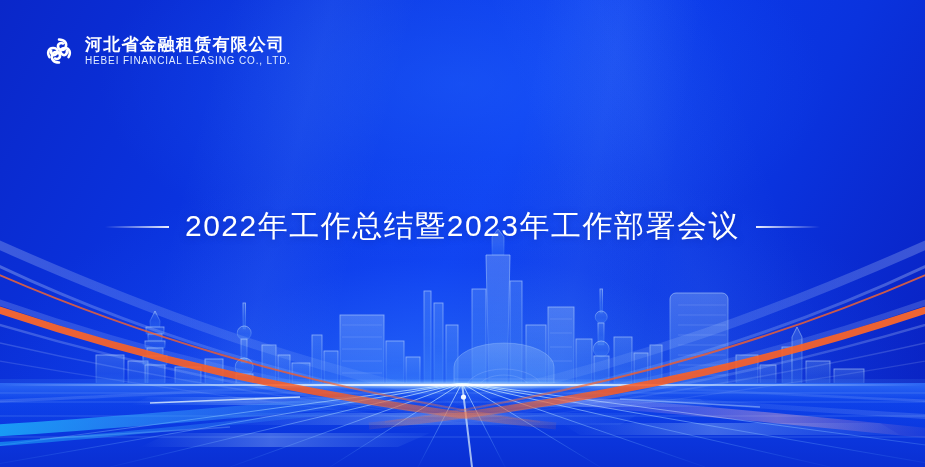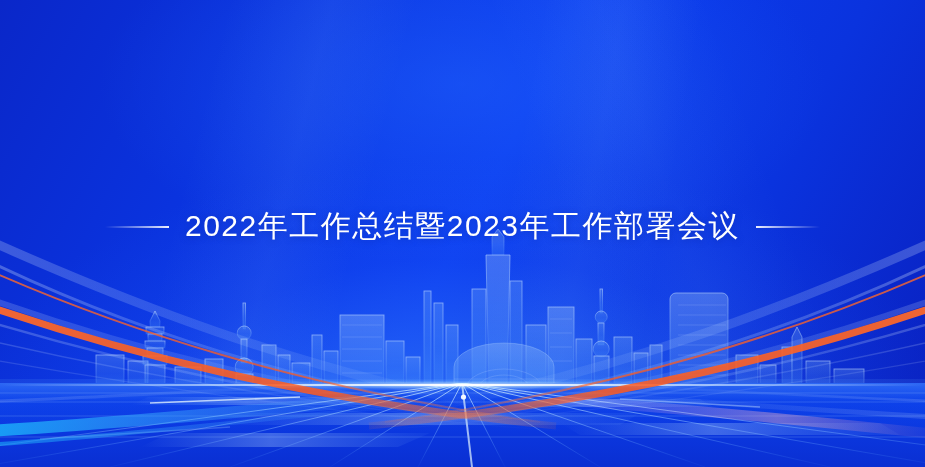--- a/index.html
+++ b/index.html
@@ -387,20 +387,34 @@
       <path d="M955 316 C 805 362, 625 404, 365 428" stroke="url(#wht1r)" stroke-width="2.5" stroke-opacity="0.45"></path>
       <path d="M955 336 C 795 374, 605 408, 359 430" stroke="url(#wht1r)" stroke-width="1.6" stroke-opacity="0.35"></path>
       <path d="M955 356 C 785 386, 595 414, 353 432" stroke="url(#wht1r)" stroke-width="1.2" stroke-opacity="0.28"></path>
 
       <path d="M955 436 C 840 424, 700 410, 560 400" stroke="url(#pinkR)" stroke-width="10" stroke-opacity="0.70"></path>
       <path d="M955 418 C 830 412, 690 400, 545 392" stroke="url(#wht1r)" stroke-width="5" stroke-opacity="0.28"></path>
       <path d="M955 402 C 840 398, 700 390, 560 382" stroke="url(#wht1r)" stroke-width="2.5" stroke-opacity="0.30"></path>
     </g>
   </svg>
 
+  <div class="logo-block">
+    <svg class="logo-mark" viewBox="0 0 100 100">
+      <g fill="none" stroke="#ffffff" stroke-width="7.5" stroke-linejoin="round" stroke-linecap="round">
+        <path d="M50 16 C 66 16, 74 26, 70 38 C 66 50, 52 50, 48 40 C 44 30, 54 24, 62 28"></path>
+        <path d="M22 68 C 14 54, 19 42, 32 41 C 45 40, 50 52, 42 59 C 34 66, 25 59, 27 50"></path>
+        <path d="M78 68 C 86 54, 81 42, 68 41 C 55 40, 50 52, 58 59 C 66 66, 75 59, 73 50"></path>
+        <path d="M50 84 C 34 84, 26 74, 30 62 C 34 50, 48 50, 52 60 C 56 70, 46 76, 38 72"></path>
+      </g>
+    </svg>
+    <div class="logo-text">
+      <div class="logo-cn">河北省金融租赁有限公司</div>
+      <div class="logo-en">HEBEI FINANCIAL LEASING CO., LTD.</div>
+    </div>
+  </div>
 
 
   <div class="subtitle-row">
     <span class="deco-line"></span>
     <span class="subtitle">2022年工作总结暨2023年工作部署会议</span>
     <span class="deco-line right"></span>
   </div>
 
 </div>
 

